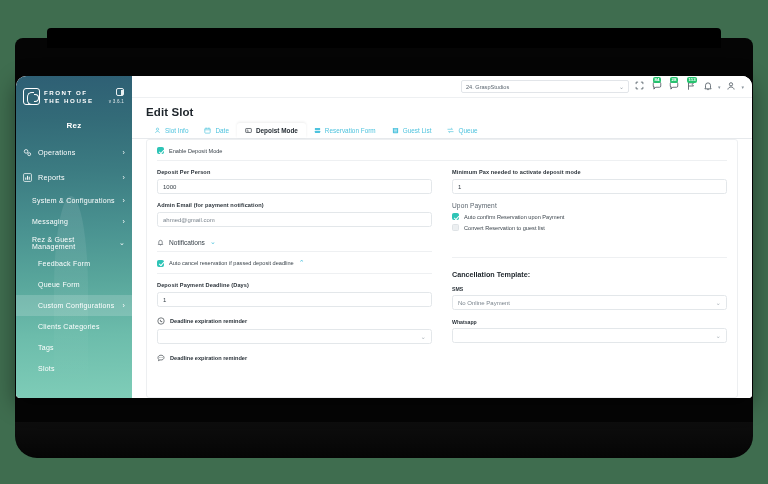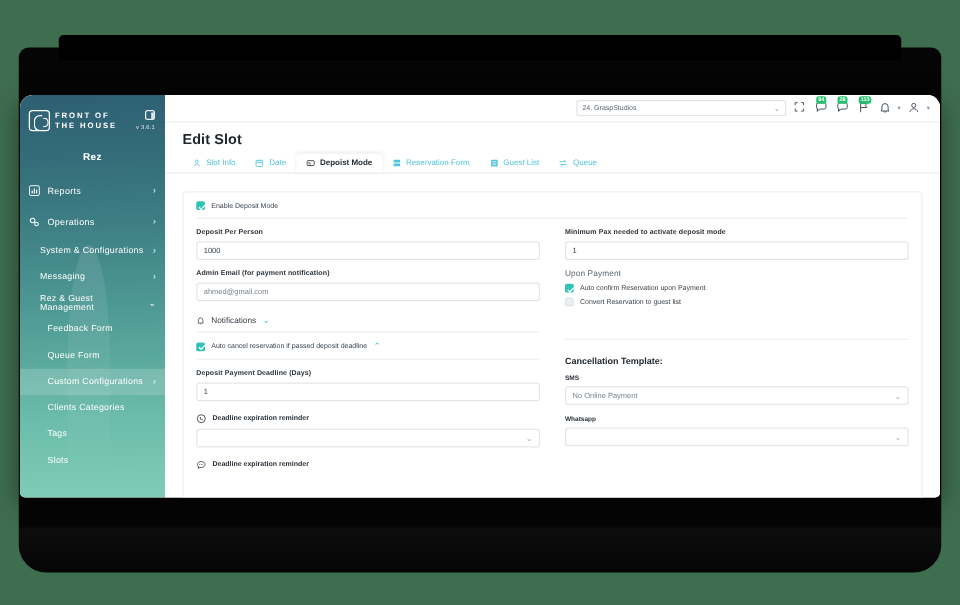--- a/index.html
+++ b/index.html
@@ -182,21 +182,21 @@
     padding: 4px 8px; font-size: 6.4px;
     color: #4ec3de; border-radius: 3px 3px 0 0;
     white-space: nowrap;
   }
   .tab.active { background: #ffffff; color: #262e35; font-weight: 600;
                 box-shadow: 0 -1px 3px rgba(0,0,0,.07); position: relative; z-index:2;}
   .tab .t-ico { width: 7px; height: 7px; display:inline-block; }
 
   .content { flex: 1; overflow: hidden; padding: 0 0 0 0; background: #fff; position:relative;}
   .card {
-    margin: 14px 14px 0 14px;
+    margin: 0 14px 0 14px;
     border: 1px solid #edeff1; border-radius: 3px;
     background: #fff; height: 100%;
     padding: 7px 10px 0 10px;
     display: flex; flex-direction: column;
   }
 
   .row2 { display: flex; gap: 20px; }
   .col { flex: 1; min-width: 0; }
 
   .chk-line { display: flex; align-items: center; gap: 5px; }
@@ -271,38 +271,38 @@
         <div class="collapse-icon"></div>
         <div class="version">v 3.6.1</div>
       </div>
     </div>
 
     <div class="sb-title">Rez</div>
 
     <div class="nav-item">
       <span class="nav-ico">
         <svg viewBox="0 0 16 16" width="9" height="9">
+            <circle cx="5.5" cy="6" r="3.2" fill="none" stroke="#fff" stroke-width="1.5"></circle>
+            <circle cx="11" cy="11" r="2.6" fill="none" stroke="#fff" stroke-width="1.5"></circle>
+          </svg>
+      </span>
+      <span>Operations</span>
+      <span class="chev">›</span>
+    </div>
+
+    <div class="nav-item">
+      <span class="nav-ico">
+        <svg viewBox="0 0 16 16" width="9" height="9">
             <rect x="1" y="1" width="14" height="14" rx="2" fill="none" stroke="#fff" stroke-width="1.4"></rect>
             <rect x="4" y="8" width="1.8" height="4" fill="#fff"></rect>
             <rect x="7.1" y="5" width="1.8" height="7" fill="#fff"></rect>
             <rect x="10.2" y="6.6" width="1.8" height="5.4" fill="#fff"></rect>
           </svg>
       </span>
       <span>Reports</span>
-      <span class="chev">›</span>
-    </div>
-
-    <div class="nav-item">
-      <span class="nav-ico">
-        <svg viewBox="0 0 16 16" width="9" height="9">
-            <circle cx="5.5" cy="6" r="3.2" fill="none" stroke="#fff" stroke-width="1.5"></circle>
-            <circle cx="11" cy="11" r="2.6" fill="none" stroke="#fff" stroke-width="1.5"></circle>
-          </svg>
-      </span>
-      <span>Operations</span>
       <span class="chev">›</span>
     </div>
 
 
     <div class="nav-sub">
       <span>System &amp; Configurations</span>
       <span class="chev">›</span>
     </div>
     <div class="nav-sub">
       <span>Messaging</span>

